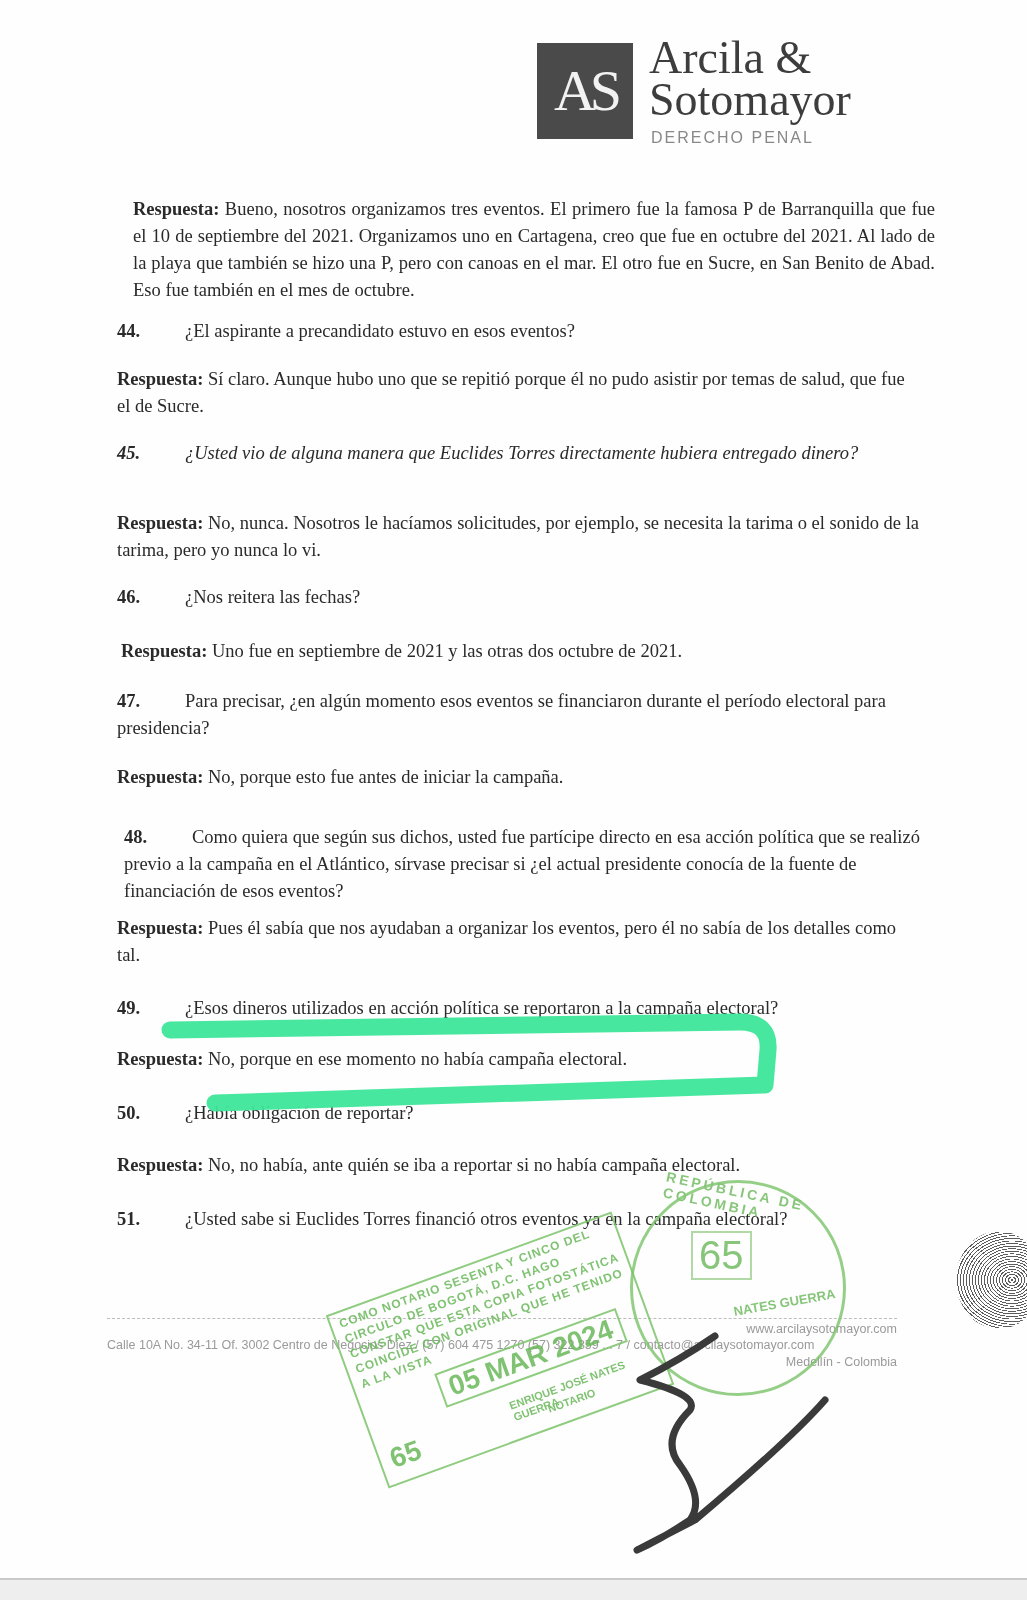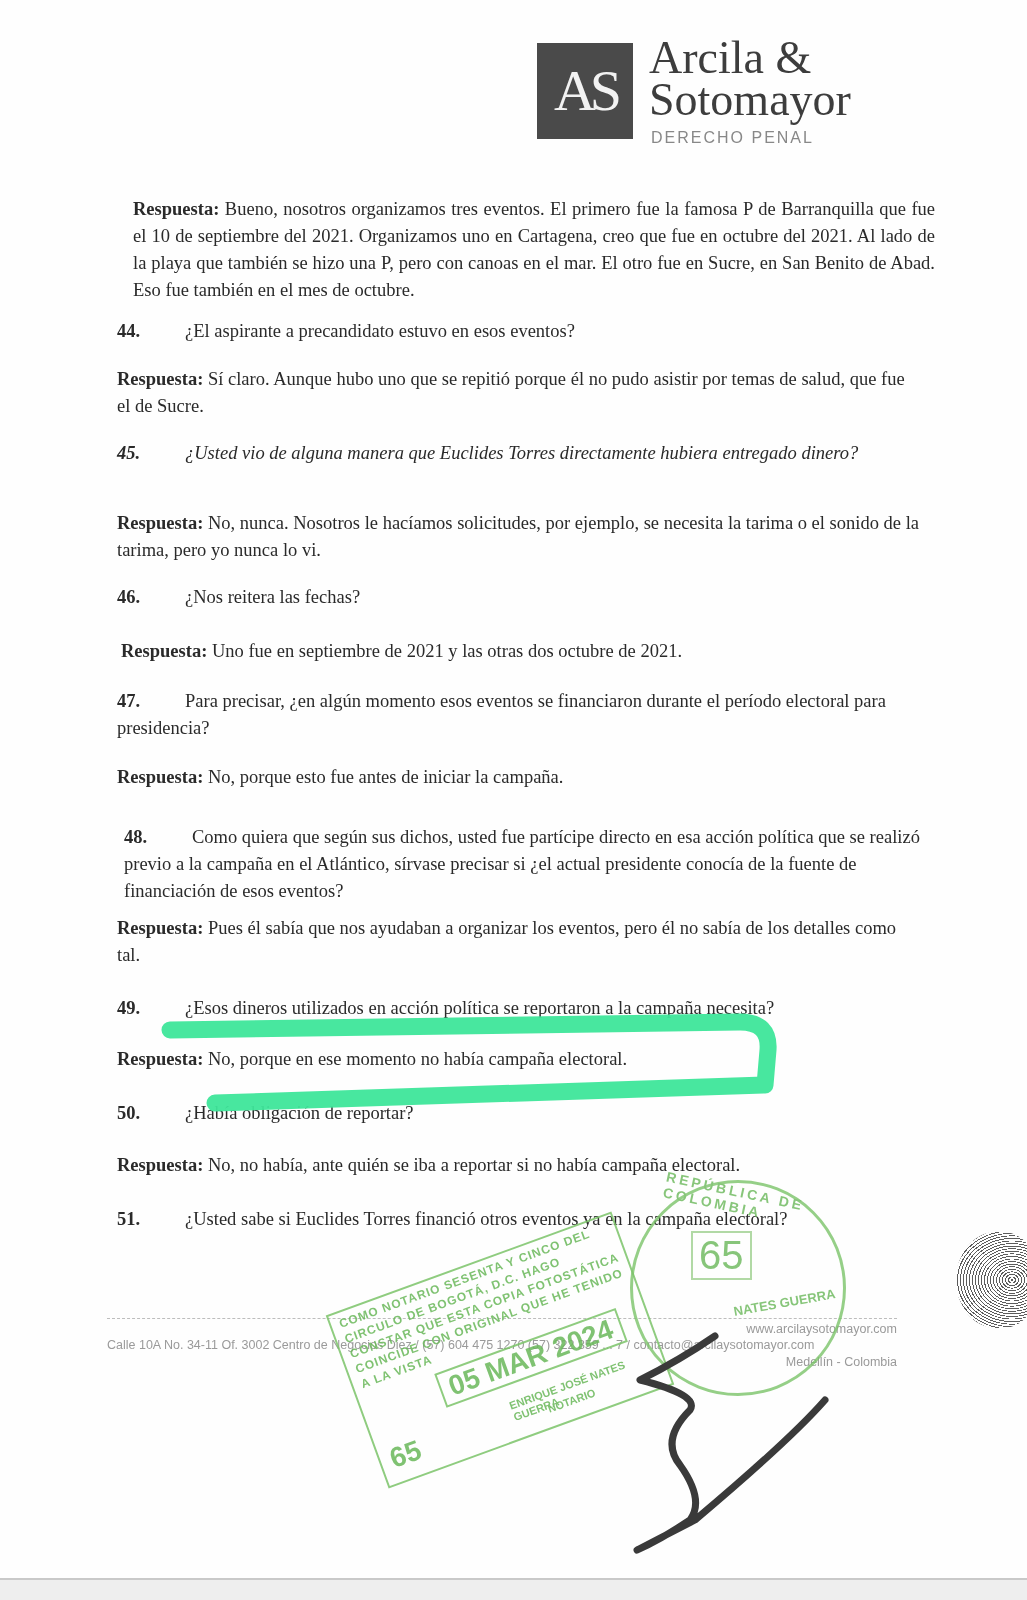--- a/index.html
+++ b/index.html
@@ -99,21 +99,21 @@
     </p>
 
     <p class="para" style="top:637px;margin:7px;">
       <span class="num">48.</span><span>Como quiera que según sus dichos, usted fue partícipe directo en esa acción política que se realizó previo a la campaña en el Atlántico, sírvase precisar si ¿el actual presidente conocía de la fuente de financiación de esos eventos?</span>
     </p>
     <p class="para" style="top:735px;margin:0;">
       <span class="lbl">Respuesta:</span><span> Pues él sabía que nos ayudaban a organizar los eventos, pero él no sabía de los detalles como tal.</span>
     </p>
 
     <p class="para" style="top:815px;margin:0;">
-      <span class="num">49.</span><span>¿Esos dineros utilizados en acción política se reportaron a la campaña necesita?</span>
+      <span class="num">49.</span><span>¿Esos dineros utilizados en acción política se reportaron a la campaña electoral?</span>
     </p>
     <p class="para" style="top:866px;margin:0;">
       <span class="lbl">Respuesta:</span><span> No, porque en ese momento no había campaña electoral.</span>
     </p>
 
     <p class="para" style="top:920px;margin:0;">
       <span class="num">50.</span><span>¿Había obligación de reportar?</span>
     </p>
     <p class="para" style="top:972px;margin:0;">
       <span class="lbl">Respuesta:</span><span> No, no había, ante quién se iba a reportar si no había campaña electoral.</span>

